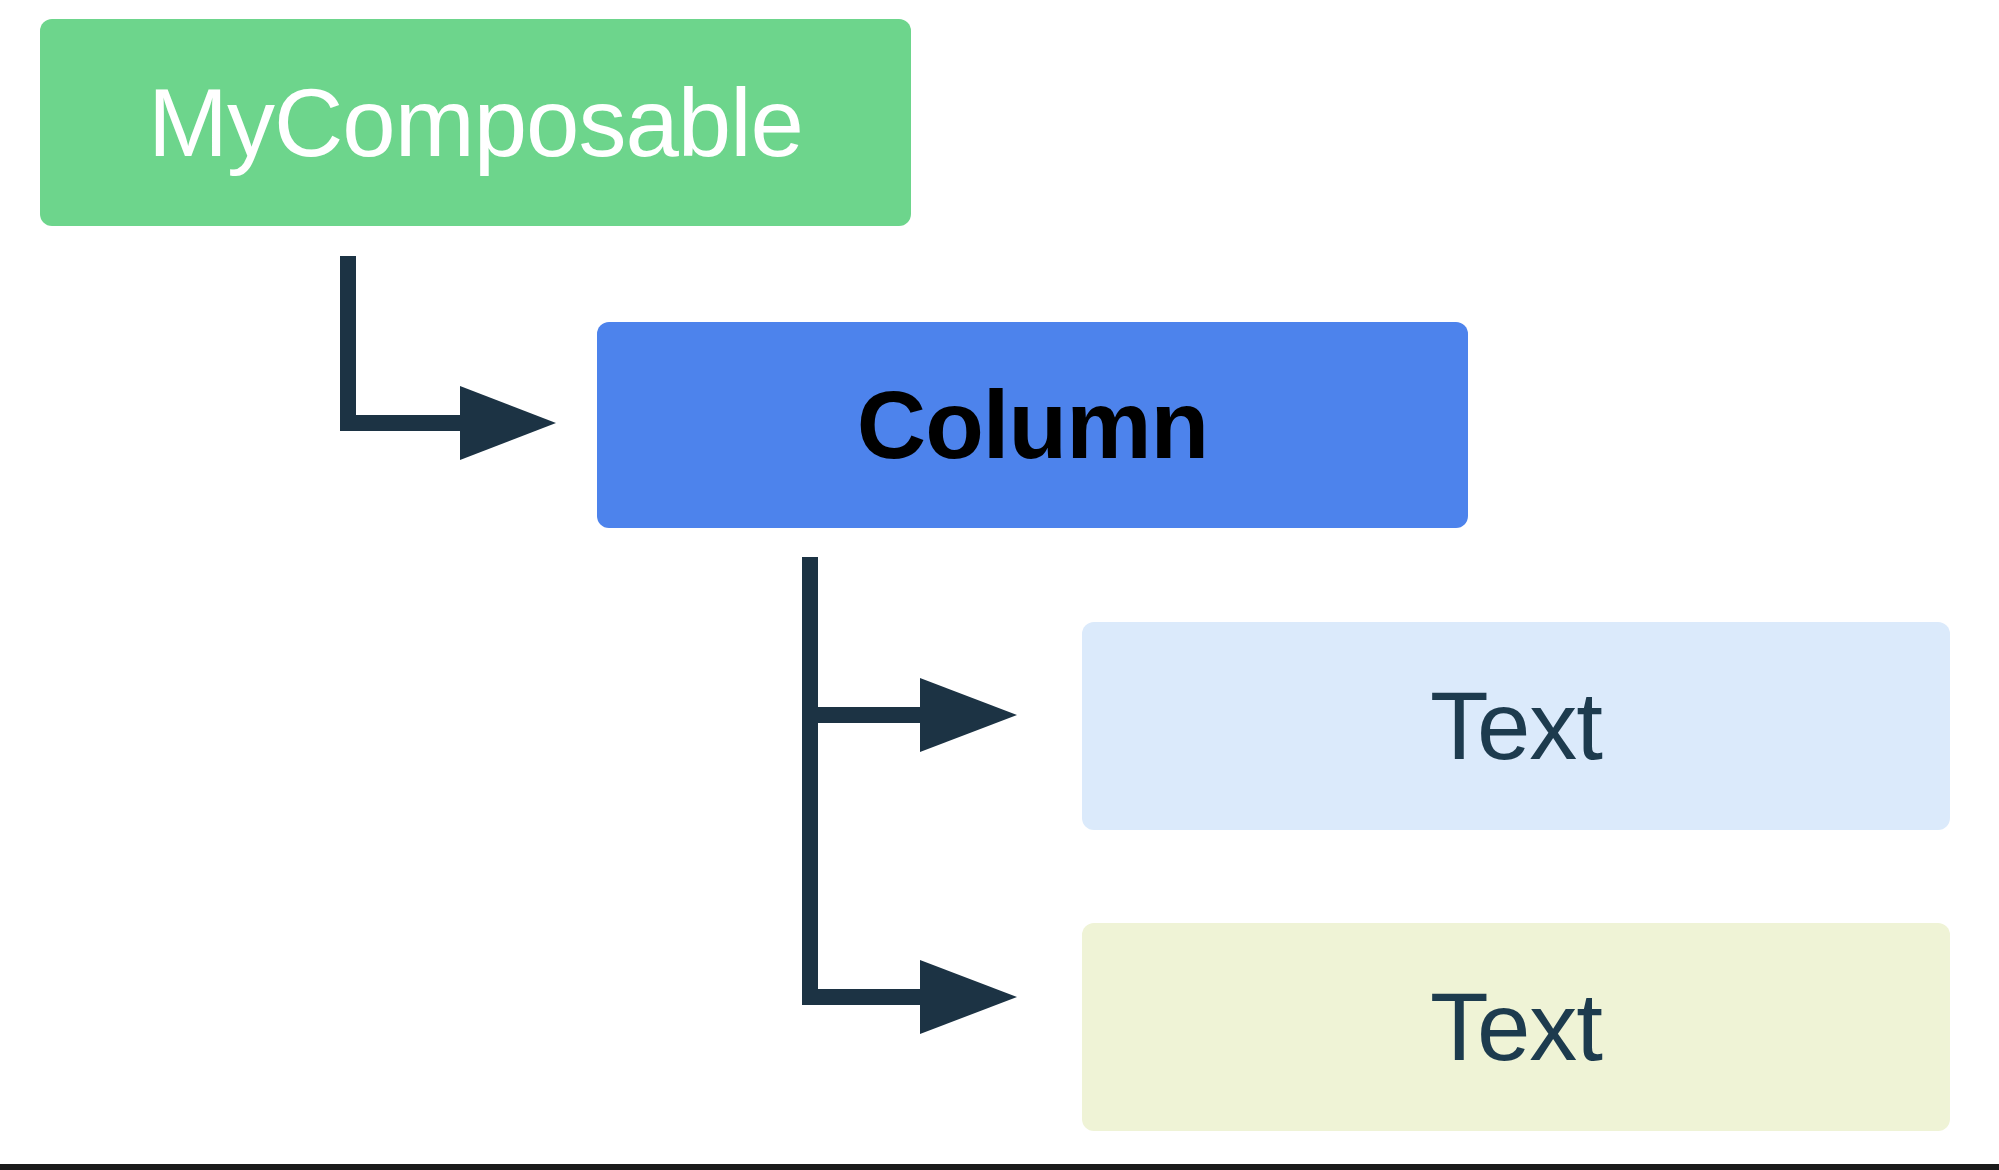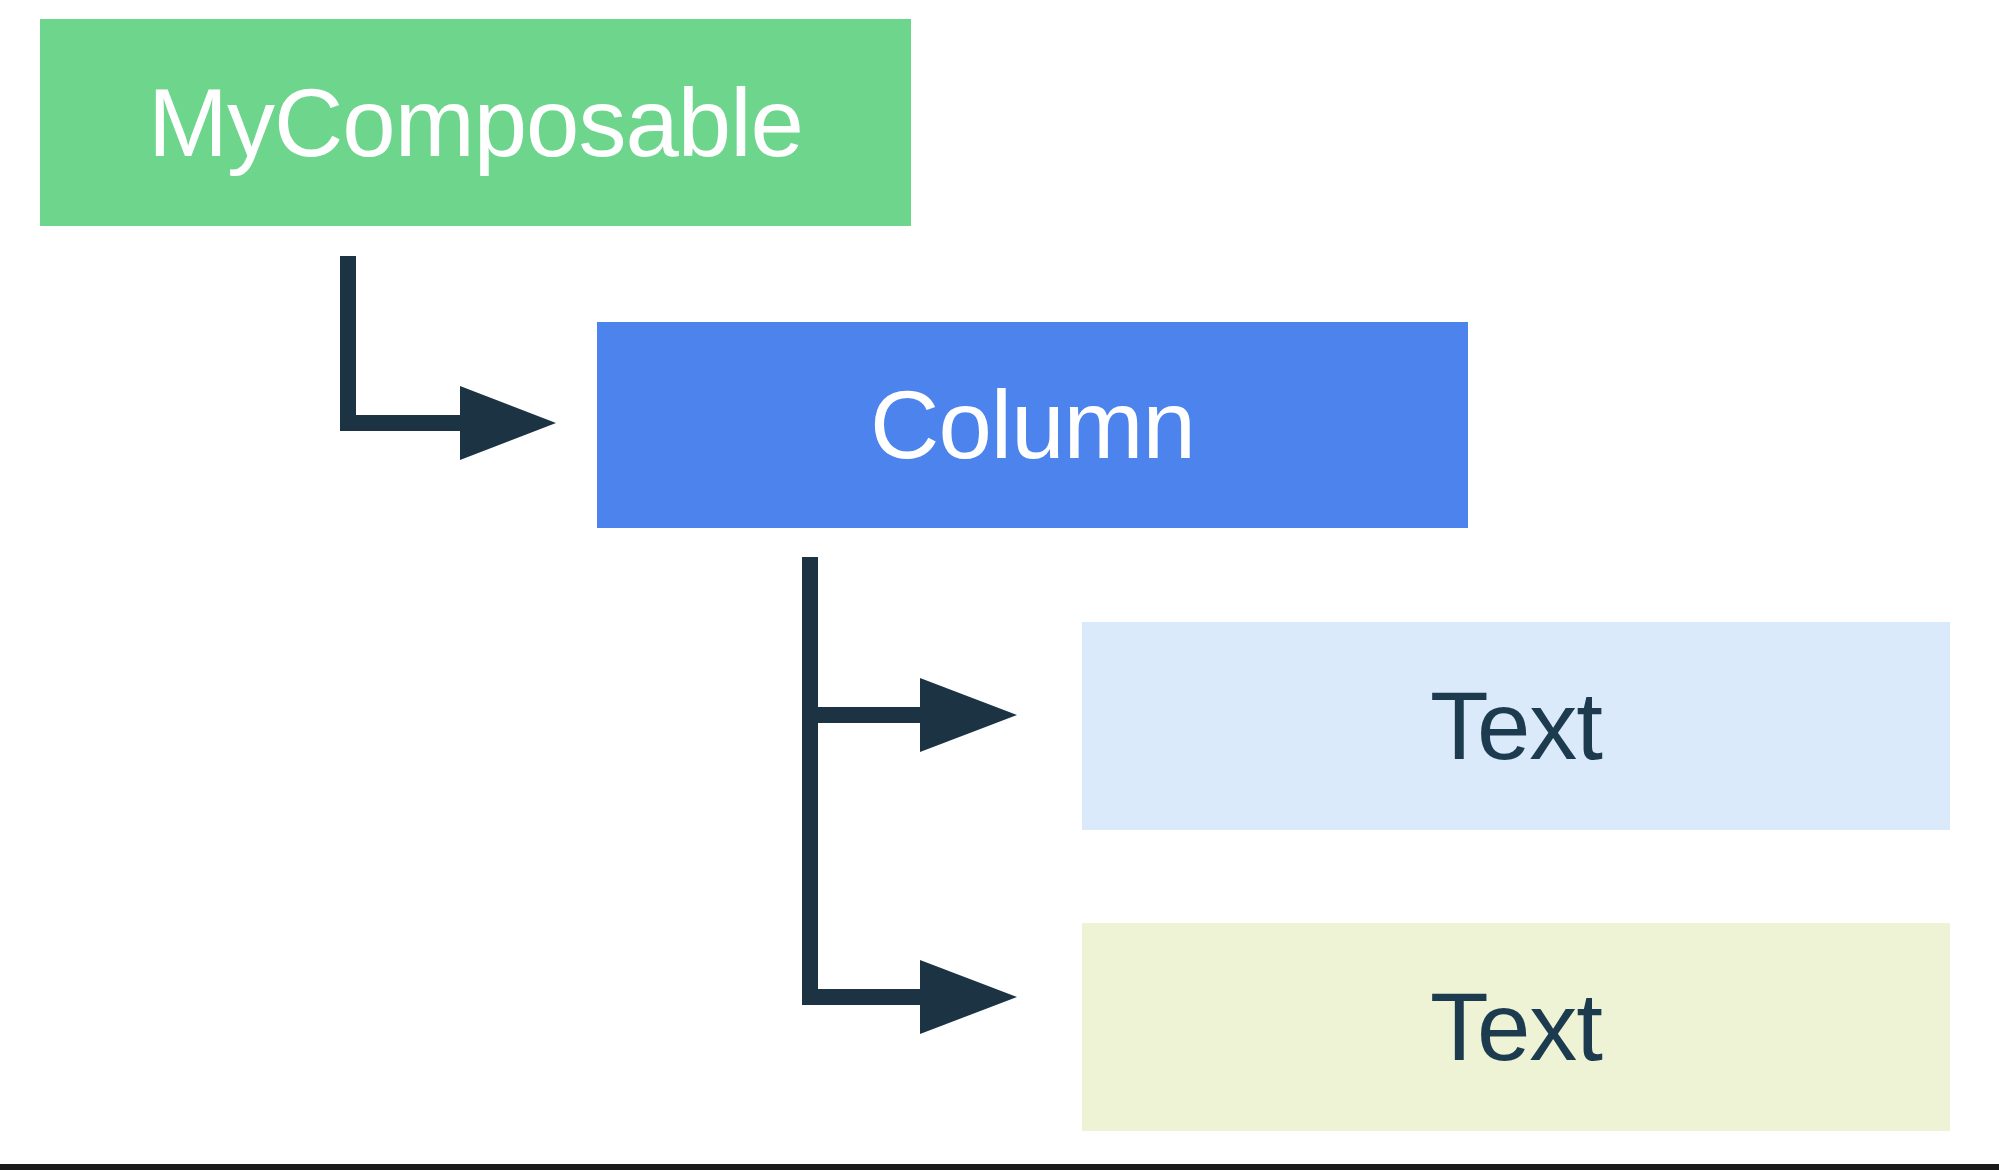--- a/index.html
+++ b/index.html
@@ -18,39 +18,40 @@
   .connectors {
     position: absolute;
     left: 0;
     top: 0;
     width: 1999px;
     height: 1170px;
     pointer-events: none;
   }
   .node {
     position: absolute;
-    border-radius: 0;
+    border-radius: 12px;
     display: flex;
     align-items: center;
     justify-content: center;
     font-size: 96px;
     letter-spacing: -1px;
     white-space: nowrap;
   }
   .node-mycomposable {
     left: 40px;  top: 19px;
     width: 871px; height: 207px;
     background: #6DD58C;
     color: #ffffff;
   }
   .node-column {
     left: 597px; top: 322px;
     width: 871px; height: 206px;
     background: #4D83EC;
-    color: #ffffff;
+    color: #000000;
+    font-weight: bold;
   }
   .node-text-1 {
     left: 1082px; top: 622px;
     width: 868px; height: 208px;
     background: #DBEAFB;
     color: #1D3B4E;
   }
   .node-text-2 {
     left: 1082px; top: 923px;
     width: 868px; height: 208px;

